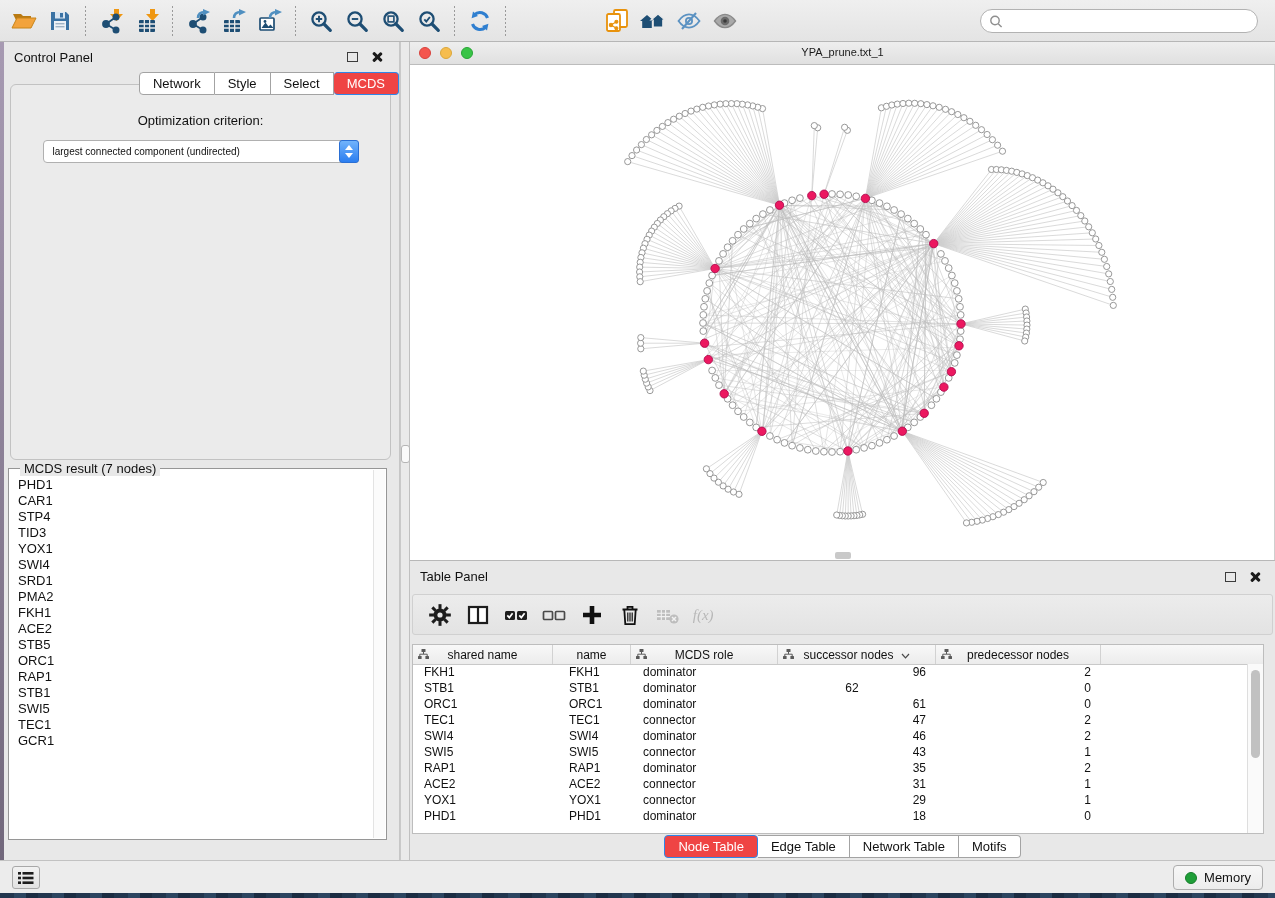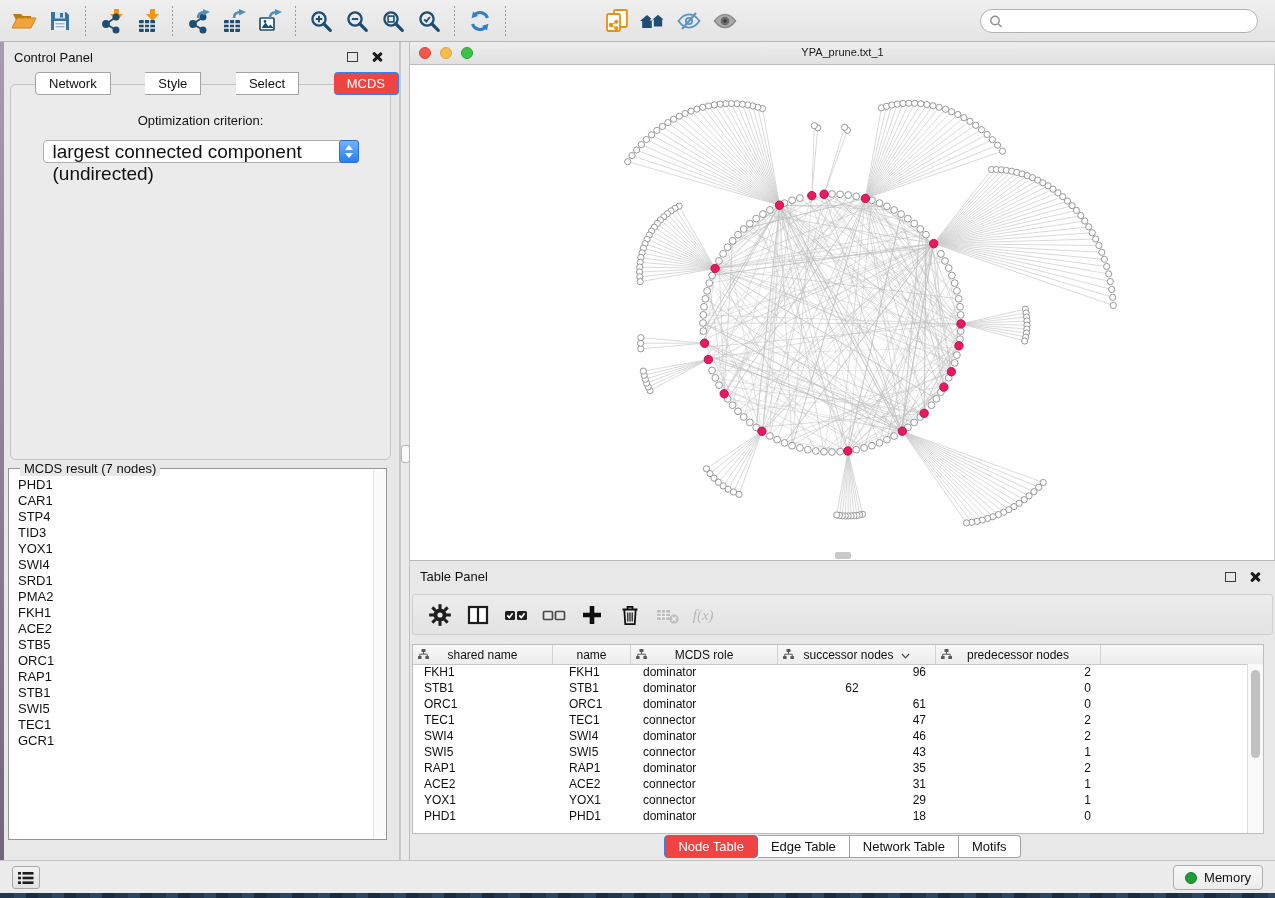--- a/index.html
+++ b/index.html
@@ -19,29 +19,29 @@
     border-radius:13px;display:flex;align-items:center;padding:0 8px;box-sizing:border-box;}
   .search-box input{border:none;outline:none;flex:1;font-size:12px;margin-left:5px;background:transparent;font-family:"Liberation Sans",sans-serif;}
   
   .control-panel{position:absolute;left:4px;top:42px;width:396px;height:818px;background:#e8e8e8;border-right:1px solid #c6c6c6;box-sizing:border-box;}
   .panel-title{position:absolute;left:10px;top:8px;font-size:13px;color:#111;}
   .win-mini{position:absolute;top:9px;width:13px;height:12px;cursor:pointer;}
   .float-glyph{box-sizing:border-box;width:11px;height:10px;border:1.6px solid #3c3c3c;margin-top:1px;}
   .close-glyph{position:relative;width:12px;height:12px;}
   .close-glyph:before,.close-glyph:after{content:"";position:absolute;left:5px;top:0;width:2.6px;height:12px;background:#1a1a1a;border-radius:1px;}
   .close-glyph:before{transform:rotate(45deg);} .close-glyph:after{transform:rotate(-45deg);}
-  .cp-tabs{position:absolute;top:30px;left:0;right:0;display:flex;justify-content:space-between;z-index:3;margin-left:31px;}
+  .cp-tabs{position:absolute;top:30px;left:0;right:0;display:flex;justify-content:flex-end;z-index:3;margin-left:31px;}
   .seg-tab{height:21px;line-height:21px;padding:0 13px;background:#fff;border:1px solid #a3a3a3;border-left:none;font-size:13px;color:#111;cursor:pointer;}
   .seg-tab:first-child{border-left:1px solid #a3a3a3;border-radius:4px 0 0 4px;}
   .seg-tab:last-child{border-radius:0 4px 4px 0;}
   .seg-tab.active{background:#ef4444;border-color:#2f86e8;color:#fff;border-radius:4px;}
   .cp-box{position:absolute;left:6px;right:8px;top:42px;height:374px;background:#ebebeb;border:1px solid #c2c2c2;border-radius:6px;}
   .opt-label{margin-top:28px;text-align:center;font-size:13px;color:#111;}
   .mac-select{position:relative;margin:12px auto 0;width:316px;height:23px;background:#fff;border:1px solid #b0b0b0;border-radius:4px;
-    font-size:19px;line-height:22px;padding-left:9px;box-sizing:border-box;color:#111;cursor:default;}
+    font-size:10px;line-height:22px;padding-left:9px;box-sizing:border-box;color:#111;cursor:default;}
   .stepper{position:absolute;right:-1px;top:-1px;width:20px;height:23px;border-radius:3px;background:linear-gradient(#71b3fb,#2b7ef0);border:1px solid #2a6fd4;box-sizing:border-box;}
   .stepper .up,.stepper .dn{position:absolute;left:5px;width:0;height:0;border-left:4px solid transparent;border-right:4px solid transparent;}
   .stepper .up{top:4px;border-bottom:5px solid #fff;}
   .stepper .dn{bottom:4px;border-top:5px solid #fff;}
   .cp-buttons{display:flex;justify-content:center;gap:13px;margin-top:13px;}
   .mac-btn{height:23px;padding:0 15px;background:linear-gradient(#ffffff,#f0f0f0);border:1px solid #9e9e9e;border-radius:5px;font-size:13px;color:#111;font-family:"Liberation Sans",sans-serif;}
   .focus-ring{box-shadow:0 0 0 3.5px rgba(115,170,255,.55);border-color:#6f9ddd;}
   .result-box{position:absolute;left:4px;right:12px;top:426px;height:370px;background:#fff;border:1px solid #969696;}
   .result-legend{position:absolute;top:-8px;left:11px;background:#e8e8e8;padding:0 4px;font-size:13px;color:#111;}
   .result-list{position:absolute;left:0;top:8px;bottom:0;right:12px;overflow:hidden;padding-left:9px;font-size:13px;line-height:16px;color:#111;}

